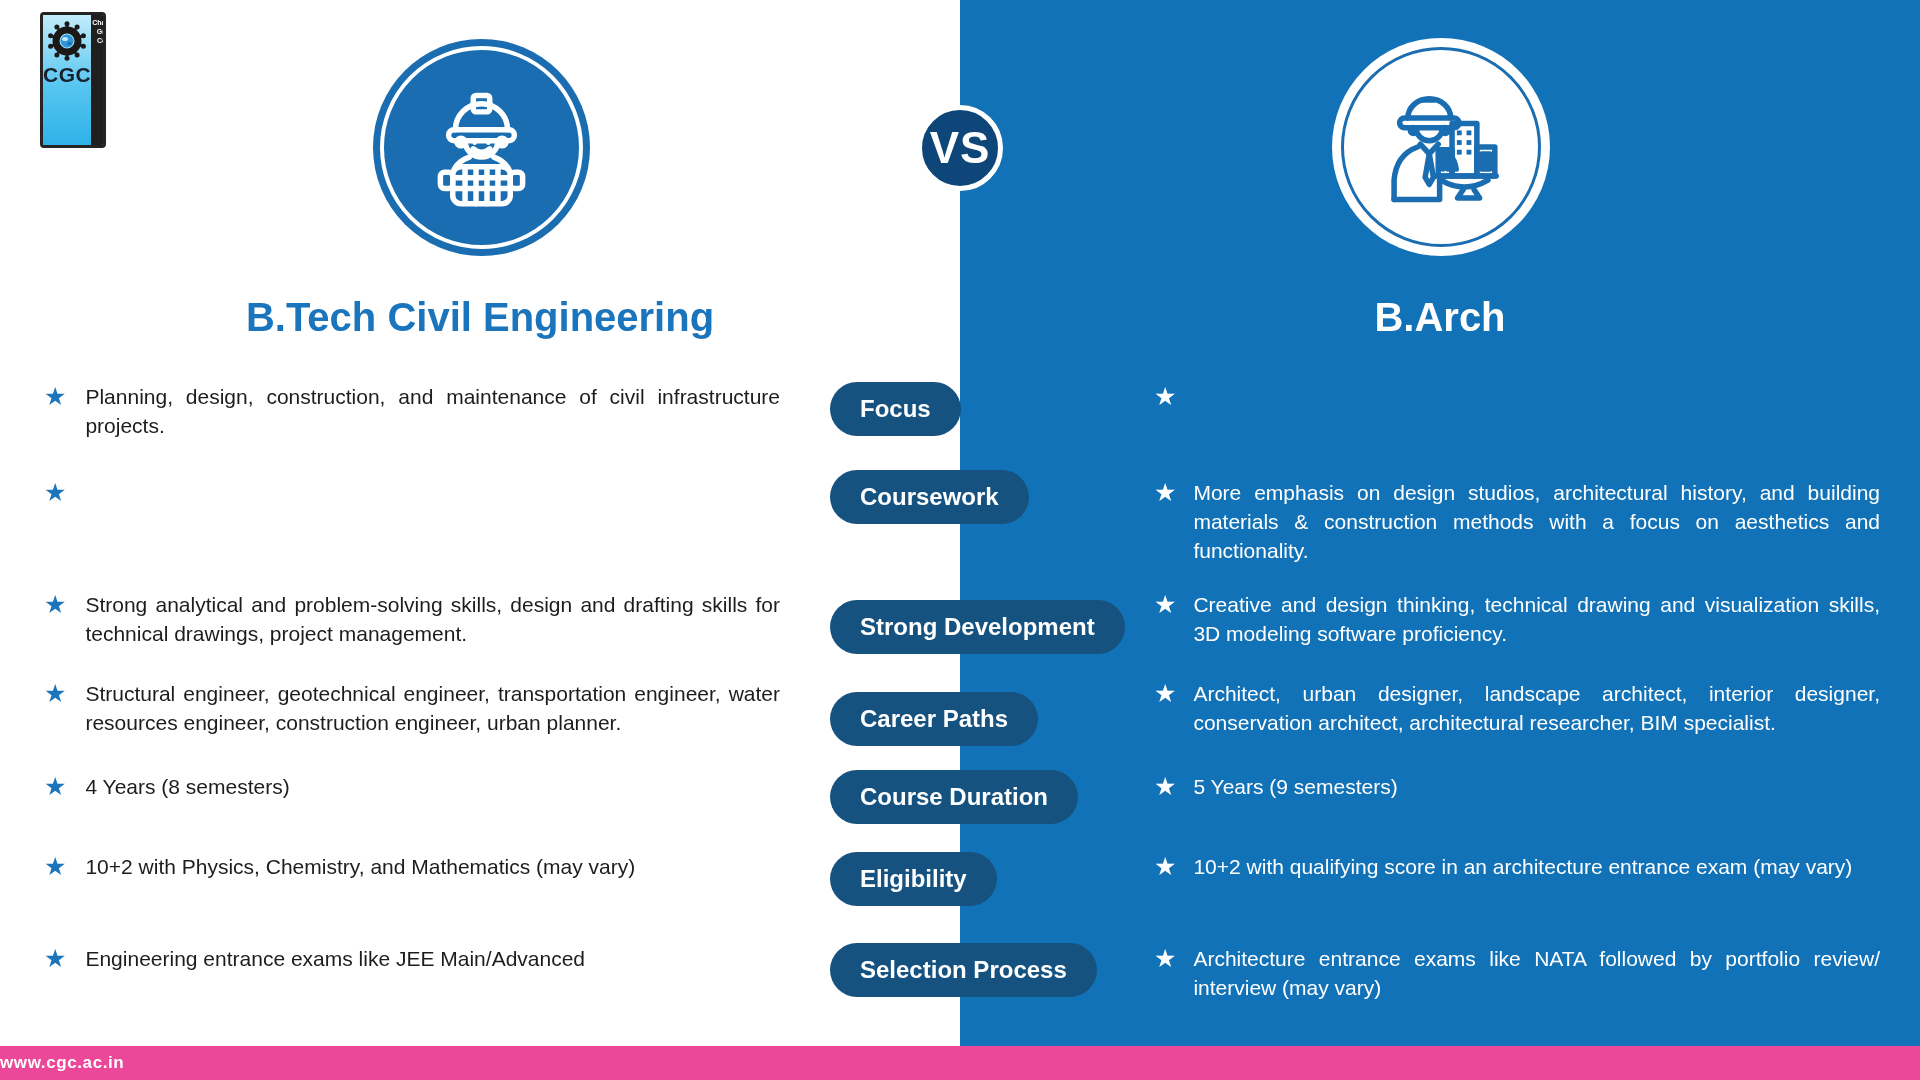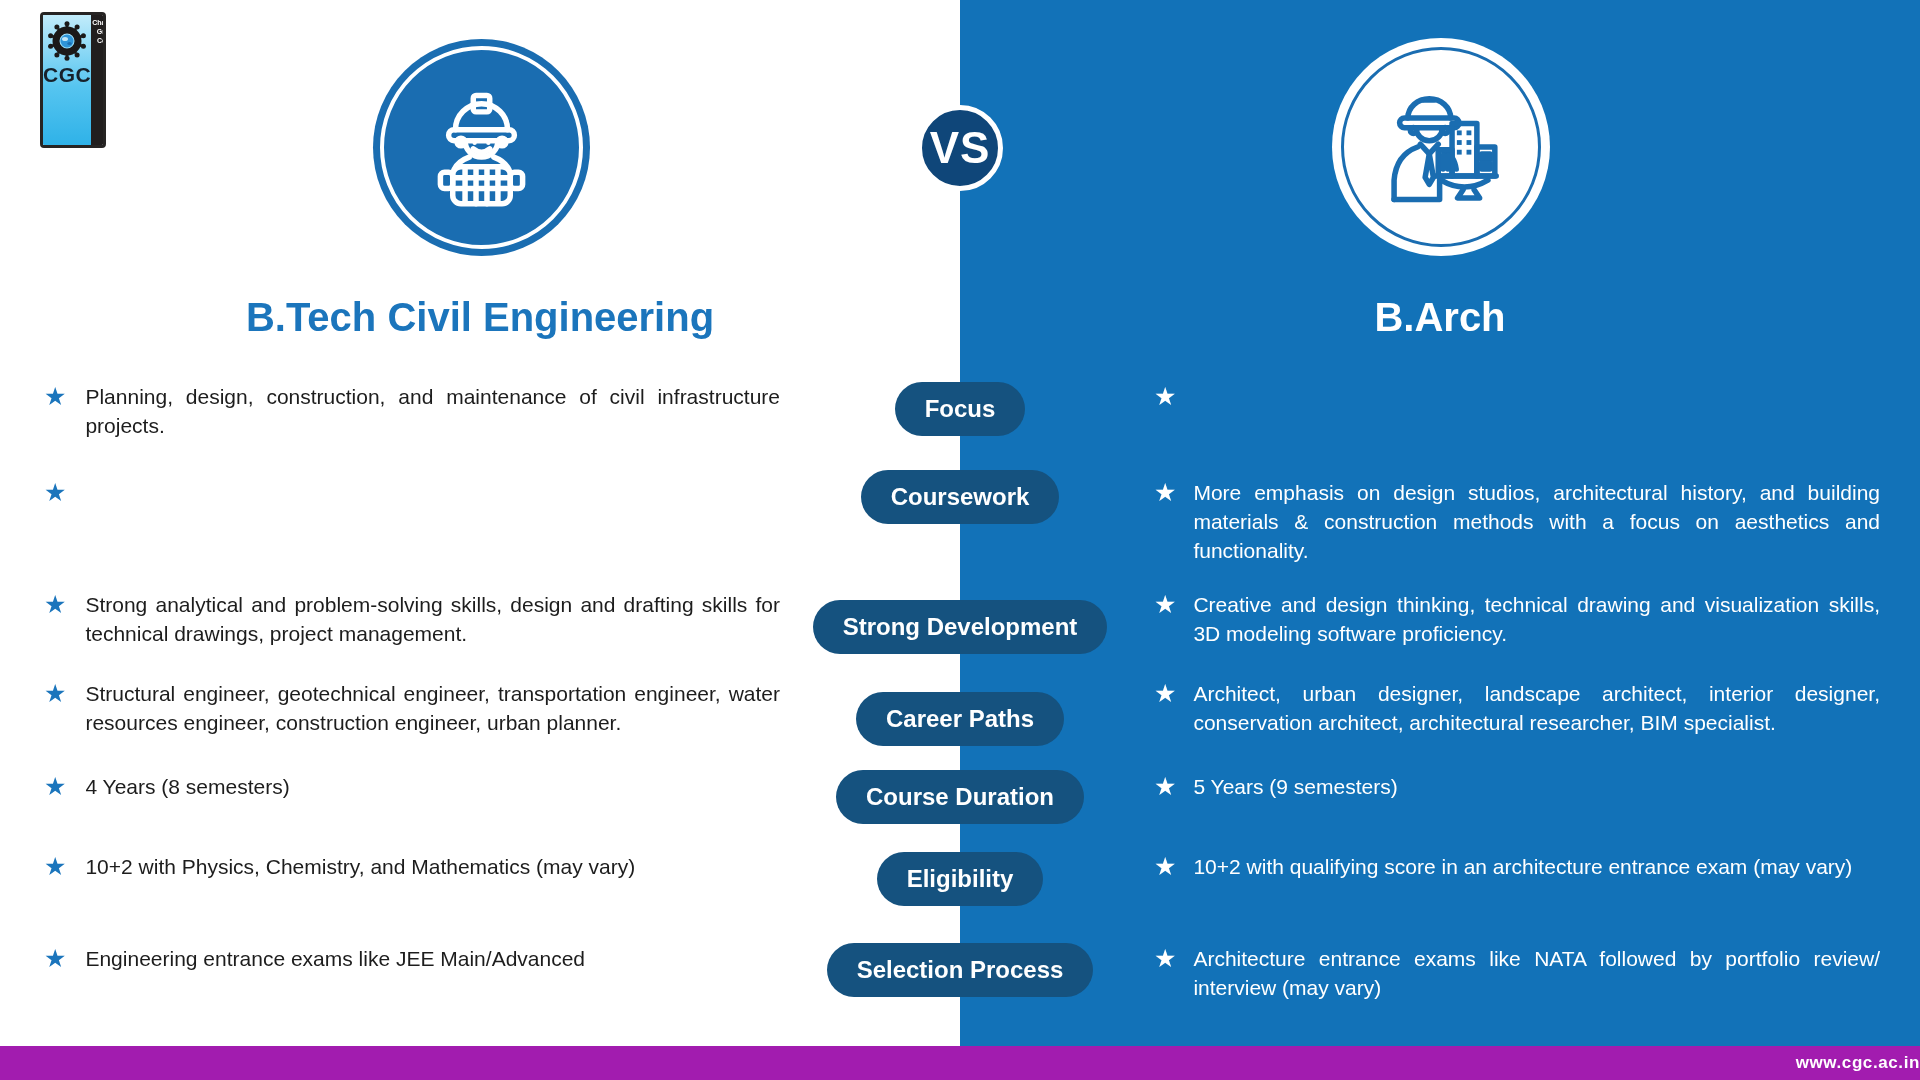--- a/index.html
+++ b/index.html
@@ -1,22 +1,22 @@
 <!DOCTYPE html>
 <html><head>
 <meta charset="utf-8">
 <style>
   html,body{margin:0;padding:0;background:#fff;}
   .canvas{position:relative;width:1920px;height:1080px;background:#ffffff;overflow:hidden;
           font-family:"Liberation Sans",sans-serif;}
   .bg-right{position:absolute;left:960px;top:0;width:960px;height:1080px;background:#1272b8;}
 
   
-  .footer{position:absolute;left:0;bottom:0;width:1920px;height:34px;background:#a21caf;
-          display:flex;align-items:center;justify-content:flex-end;z-index:6;}
+  .footer{position:absolute;left:0;bottom:0;width:1920px;height:34px;background:#ec4899;
+          display:flex;align-items:center;justify-content:flex-start;z-index:6;}
   .footer-text{color:#fff;font-weight:bold;font-size:17px;letter-spacing:.6px;}
 
   
   .logo{position:absolute;left:40px;top:12px;width:66px;height:136px;border:3px solid #262423;
         border-radius:4px;box-sizing:border-box;overflow:hidden;display:flex;flex-direction:row;z-index:5;background:#fff;}
   .logo-top{flex:1;background:linear-gradient(180deg,#c2ecfb 0%,#56c5f0 55%,#2fb2e8 100%);
             display:flex;flex-direction:column;align-items:center;justify-content:flex-start;padding-top:4px;}
   .logo-acronym{font-weight:bold;font-size:21px;line-height:22px;color:#17212b;letter-spacing:.5px;margin-top:1px;}
   .logo-bottom{background:#211e1e;color:#fff;font-size:7px;font-weight:bold;text-align:center;
                line-height:9px;padding:3px 1px 4px;}
@@ -43,21 +43,21 @@
   .textcol{display:flex;align-items:flex-start;box-sizing:border-box;}
   .left-col{padding-left:44px;padding-right:50px;gap:19px;}
   .right-col{padding-left:64px;padding-right:40px;gap:17px;}
   .star{font-size:25px;line-height:29px;flex:none;}
   .left-col .star{color:#1b75bc;}
   .right-col .star{color:#ffffff;}
   .point-text{margin:0;font-size:21px;line-height:29px;text-align:justify;}
   .left-col .point-text{color:#1d1d1d;}
   .right-col .point-text{color:#ffffff;}
 
-  .midcol{display:flex;justify-content:center;align-items:flex-start;}
+  .midcol{display:flex;align-items:flex-start;}
   .pill{background:#15527f;color:#ffffff;font-weight:bold;font-size:24px;line-height:28px;
         padding:13px 30px;border-radius:27px;white-space:nowrap;}
 
   .r1 .textcol{padding-top:12px}.r1 .pill{margin-top:12px}
   .r2 .textcol{padding-top:13px}.r2 .pill{margin-top:5px}
   .r3 .textcol{padding-top:10px}.r3 .pill{margin-top:20px}
   .r4 .textcol{padding-top:11px}.r4 .pill{margin-top:24px}
   .r5 .textcol{padding-top:20px}.r5 .pill{margin-top:18px}
   .r6 .textcol{padding-top:18px}.r6 .pill{margin-top:18px}
   .r7 .textcol{padding-top:14px}.r7 .pill{margin-top:13px}

